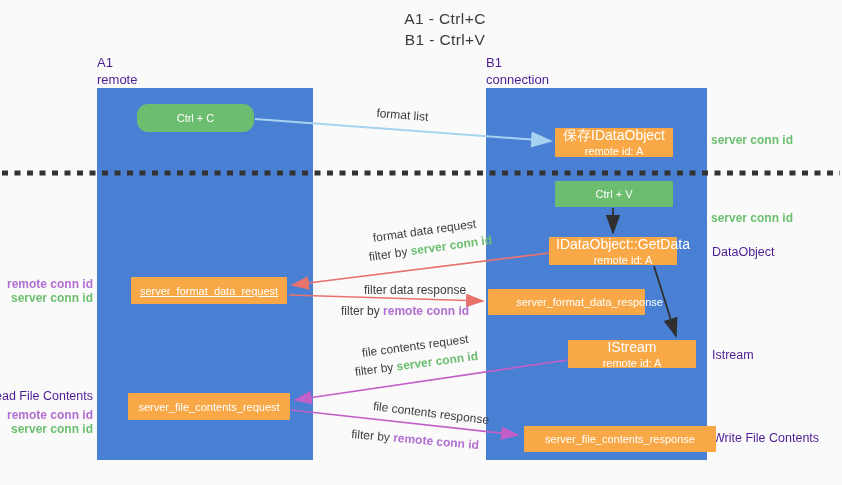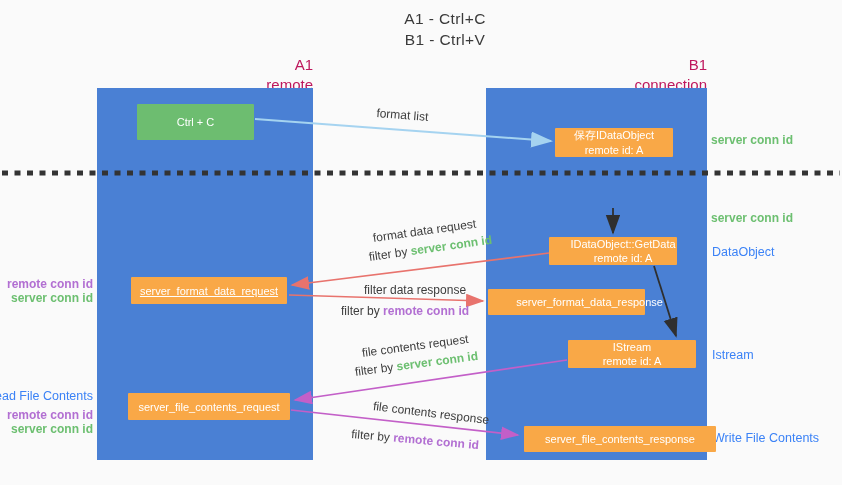--- a/index.html
+++ b/index.html
@@ -5,43 +5,43 @@
   * { margin:0; padding:0; box-sizing:border-box; }
   body { font-family: "Liberation Sans", sans-serif; background:#fafafa; }
   #canvas { position:relative; width:842px; height:485px; background:#fafafa; overflow:hidden; }
 
   .title-block { position:absolute; left:0; top:9px; width:842px; text-align:center;
                  font-size:15.5px; color:#3a3a3a; line-height:1.35; letter-spacing:.4px;padding-left:48px; }
 
   .lane { position:absolute; top:88px; height:372px; background:#4a80d4; }
   .lane-left  { left:97px;  width:216px; }
   .lane-right { left:486px; width:221px; }
-  .lane-header { position:absolute; top:55px; text-align:right; font-size:15px;
-                 color:#be185d; line-height:1.3; }
+  .lane-header { position:absolute; top:55px; text-align:left; font-size:13px;
+                 color:#4c1d95; line-height:1.3; }
   .lane-header.left  { left:97px;  width:216px; }
   .lane-header.right { left:486px; width:221px; }
 
   svg.wires { position:absolute; left:0; top:0; width:842px; height:485px; pointer-events:none; }
 
   .node { position:absolute; display:flex; flex-direction:column; align-items:center;
           justify-content:center; color:#fff; text-align:center; white-space:nowrap;
           border-radius:1px; z-index:3; }
   .node.green  { background:#6dbd70; }
   .node.orange { background:#f9a847; }
-  .node .l1 { font-size:11px; line-height:1.3; }
+  .node .l1 { font-size:14px; line-height:1.3; }
   .node .l2 { font-size:11px; line-height:1.3; }
   .node.single { font-size:11px; }
 
   .edge-label { position:absolute; font-size:12px; color:#3d3d3d; white-space:nowrap;
                 transform-origin:left top; z-index:2; }
   .conn-green  { color:#6cbf70; font-weight:bold; }
   .conn-purple { color:#b26fd2; font-weight:bold; }
 
   .side-label { position:absolute; font-size:12px; white-space:nowrap; z-index:2; }
-  .side-label.plain { font-size:12.5px; color:#3b82f6; }
+  .side-label.plain { font-size:12.5px; color:#4c1d95; }
   .side-label.bold-green  { color:#6cbf70; font-weight:bold; }
   .side-label.bold-purple { color:#b26fd2; font-weight:bold; }
   .right-align { text-align:right; }
 </style>
 </head>
 <body>
 
 <div id="canvas">
 
   <div class="title-block">
@@ -87,27 +87,28 @@
 
     <line x1="289" y1="295" x2="483" y2="301" stroke-width="1.7" marker-end="url(#mSalmon)" stroke="#e8736d"></line>
 
     <line x1="654" y1="266" x2="676" y2="336" stroke-width="1.8" marker-end="url(#mBlack)" stroke="#2f2f2f"></line>
 
     <line x1="567" y1="360" x2="295" y2="400" stroke-width="1.7" marker-end="url(#mMagenta)" stroke="#c35fc8"></line>
 
     <line x1="291" y1="410" x2="518" y2="435" stroke-width="1.7" marker-end="url(#mMagenta)" stroke="#c35fc8"></line>
   </svg>
 
-  <div class="node green single" style="left:137px;top:104px;width:117px;height:36px;">Ctrl + C</div>
+  <div class="node green single" style="left:137px;top:104px;width:117px;height:28px;border-radius:11px;">Ctrl + C</div>
 
   <div class="node orange" style="left:555px;top:128px;width:118px;height:29px;">
     <div class="l1">保存IDataObject</div>
     <div class="l2">remote id: A</div>
   </div>
 
+  <div class="node green single" style="left:555px;top:181px;width:118px;height:26px;">Ctrl + V</div>
 
   <div class="node orange" style="left:549px;top:237px;width:128px;height:28px;padding-left:20px;">
     <div class="l1">IDataObject::GetData</div>
     <div class="l2">remote id: A</div>
   </div>
 
   <div class="node orange single" style="left:131px;top:277px;width:156px;height:27px;text-decoration:underline;">server_format_data_request</div>
 
   <div class="node orange single" style="left:488px;top:289px;width:157px;height:26px;padding-left:46px;">server_format_data_response</div>
 

